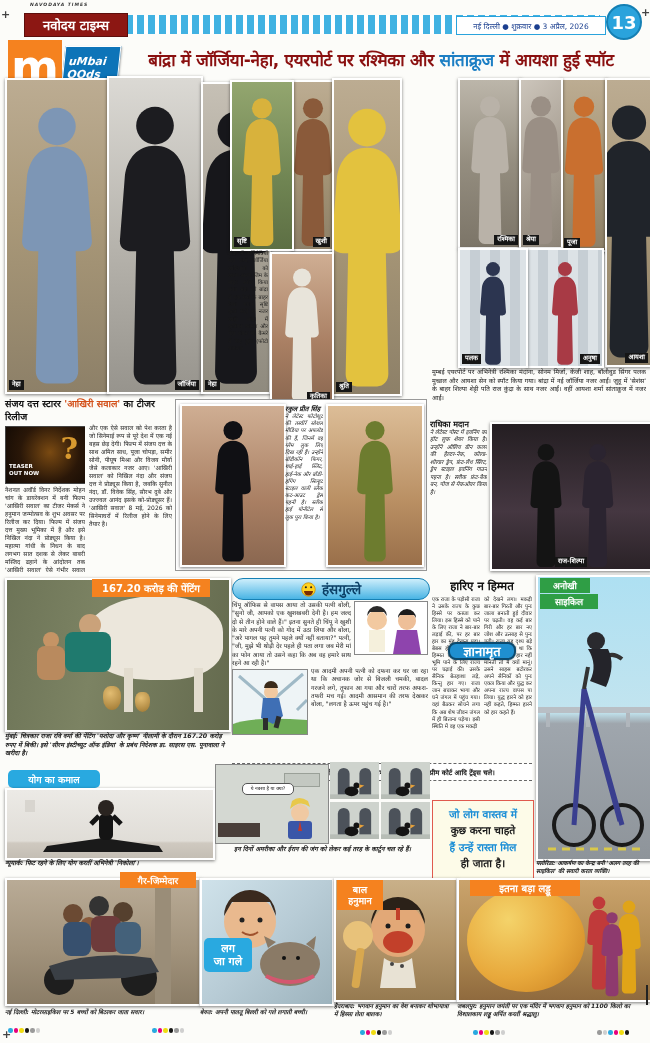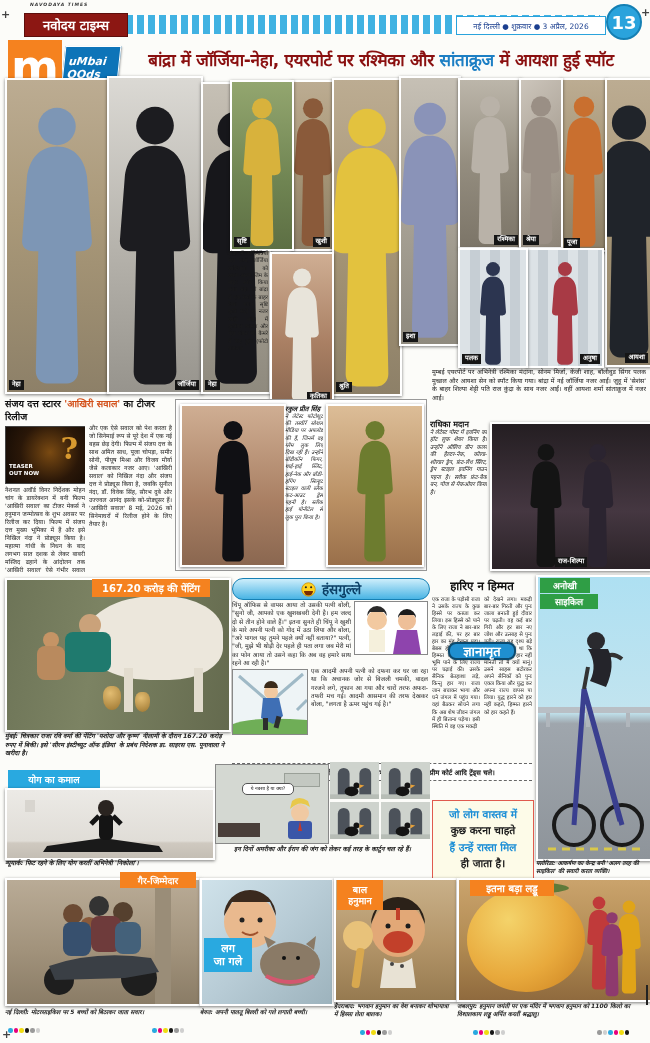--- a/index.html
+++ b/index.html
@@ -35,21 +35,21 @@
   .bg-blur{background:linear-gradient(135deg,#ccc5bb,#a39a8e 60%,#8d8478);}
   .bg-night{background:linear-gradient(180deg,#241e22,#453741 60%,#2a2227);}
   .bg-warm{background:linear-gradient(180deg,#dcbd97,#b98f63 60%,#996f4a);}
   
   .art-head{font-weight:bold;color:#111;}
   .art-head .hl{color:#d3501a;}
   .body-txt{font-size:6px;line-height:1.33;text-align:justify;color:#1a1a1a;overflow:hidden;}
   .cap{font-size:6.3px;font-style:italic;font-weight:bold;color:#222;line-height:1.35;}
   .capn{font-size:6.3px;color:#1a1a1a;line-height:1.35;text-align:justify;overflow:hidden;}
   .badge-orange{background:#f5821f;color:#fff;font-weight:bold;text-align:center;display:flex;align-items:center;justify-content:center;}
-  .badge-blue{background:#29a9e0;color:#fff;font-weight:bold;text-align:center;border-radius:0;display:flex;align-items:center;justify-content:center;}
+  .badge-blue{background:#29a9e0;color:#fff;font-weight:bold;text-align:center;border-radius:5px;display:flex;align-items:center;justify-content:center;}
   .badge-green{background:#2f9e45;color:#fff;font-weight:bold;text-align:center;display:flex;align-items:center;justify-content:center;}
   .poster{width:100%;height:56px;background:radial-gradient(circle at 55% 45%,#7a4a12 0%,#2a1708 55%,#120a04 100%);position:relative;margin:2px 0;border:1px solid #444;}
   .poster .qm{position:absolute;right:8px;top:2px;color:#d7992f;font-size:30px;font-weight:bold;font-family:"DejaVu Serif","Liberation Serif",serif;}
   .poster .pt{position:absolute;left:3px;bottom:6px;color:#fff;font-size:5.5px;font-weight:bold;line-height:1.3;}
   .rakul-box{border:1px solid #999;background:#fff;}
   .toonbox{border:1px solid #888;background:#fff;overflow:hidden;position:relative;}
   .cartA{float:right;width:72px;height:52px;margin:0 0 2px 3px;}
   .cartB{float:left;width:74px;height:64px;margin:2px 3px 0 0;}
   .jokes-banner{background:linear-gradient(180deg,#cdeefb,#49b4e4);border:1px solid #1580b4;border-radius:11px;display:flex;align-items:center;justify-content:center;gap:6px;color:#0b3f66;font-weight:bold;font-size:13.5px;}
   .inset-blue{background:#1f8fd0;border:2px solid #0c4a6e;border-radius:8px;color:#fff;font-weight:bold;font-size:13px;display:flex;align-items:center;justify-content:center;box-shadow:0 0 2px rgba(0,0,0,.4);}
@@ -133,26 +133,20 @@
         <use href="#gperson" style="fill:#d8b23c"></use>
       </svg>
     <span class="plabel">सृष्टि</span>
   </div>
   <div class="ph bg-street" style="left:332px;top:78px;width:66px;height:314px">
     <svg class="sil" viewBox="0 0 100 240">
         <use href="#gperson" style="fill:#e3c23e"></use>
       </svg>
     <span class="plabel">श्रुति</span>
   </div>
-  <div class="ph bg-street2" style="left:399px;top:76px;width:58px;height:266px">
-    <svg class="sil" viewBox="0 0 100 240">
-        <use href="#gperson" style="fill:#8a93b8"></use>
-      </svg>
-    <span class="plabel">इशा</span>
-  </div>
   <div class="ph bg-crowd" style="left:458px;top:78px;width:60px;height:167px">
     <svg class="sil" viewBox="0 0 100 240">
         <use href="#gperson" style="fill:#b9b2a8"></use>
       </svg>
     <span class="plabel r">रश्मिका</span>
   </div>
   <div class="ph bg-street" style="left:560px;top:78px;width:44px;height:170px">
     <svg class="sil" viewBox="0 0 100 240">
         <use href="#gperson" style="fill:#c96f2f"></use>
       </svg>
@@ -420,21 +414,21 @@
 
   <div class="ph" style="left:457px;top:878px;width:191px;height:120px;background:linear-gradient(180deg,#caa36c 0%,#b08a52 55%,#8f6a3e 100%)">
     <div class="abs" style="left:8px;top:8px;width:118px;height:104px;border-radius:50%;background:radial-gradient(circle at 35% 30%,#f4d36a,#e8a93c 55%,#c97f1f 100%)"></div>
     <div class="abs" style="left:20px;top:2px;width:90px;height:12px;border-radius:50%;background:#5e7a3a"></div>
     <svg class="abs" style="right:2px;bottom:0" width="70" height="112" viewBox="0 0 70 112">
       <use href="#gperson" transform="translate(0,4) scale(.42)" style="fill:#c03a3a"></use>
       <use href="#gperson" transform="translate(30,8) scale(.42)" style="fill:#e0a418"></use>
       <use href="#gperson" transform="translate(15,20) scale(.38)" style="fill:#8e3a6e"></use>
     </svg>
   </div>
-  <div class="abs badge-orange" style="left:470px;top:880px;width:84px;height:16px;font-size:10px">इतना बड़ा लड्डू</div>
+  <div class="abs badge-orange" style="left:470px;top:880px;width:110px;height:16px;font-size:10px">इतना बड़ा लड्डू</div>
   <div class="abs cap" style="left:457px;top:1002px;width:191px;height:24px;font-size:6px">जबलपुर: हनुमान जयंती पर एक मंदिर में भगवान हनुमान को 1100 किलो का विशालकाय लड्डू अर्पित करतीं श्रद्धालु।</div>
 
   <div class="vtick" style="left:646px;top:985px;height:20px"></div>
   <div class="abs plus" style="left:2px;top:1028px">+</div>
   <div class="dots" style="left:8px;top:1028px">
     <span class="dot d1"></span>
       <span class="dot d2"></span>
       <span class="dot d3"></span>
       <span class="dot d4"></span>
       <span class="dot d5"></span>

